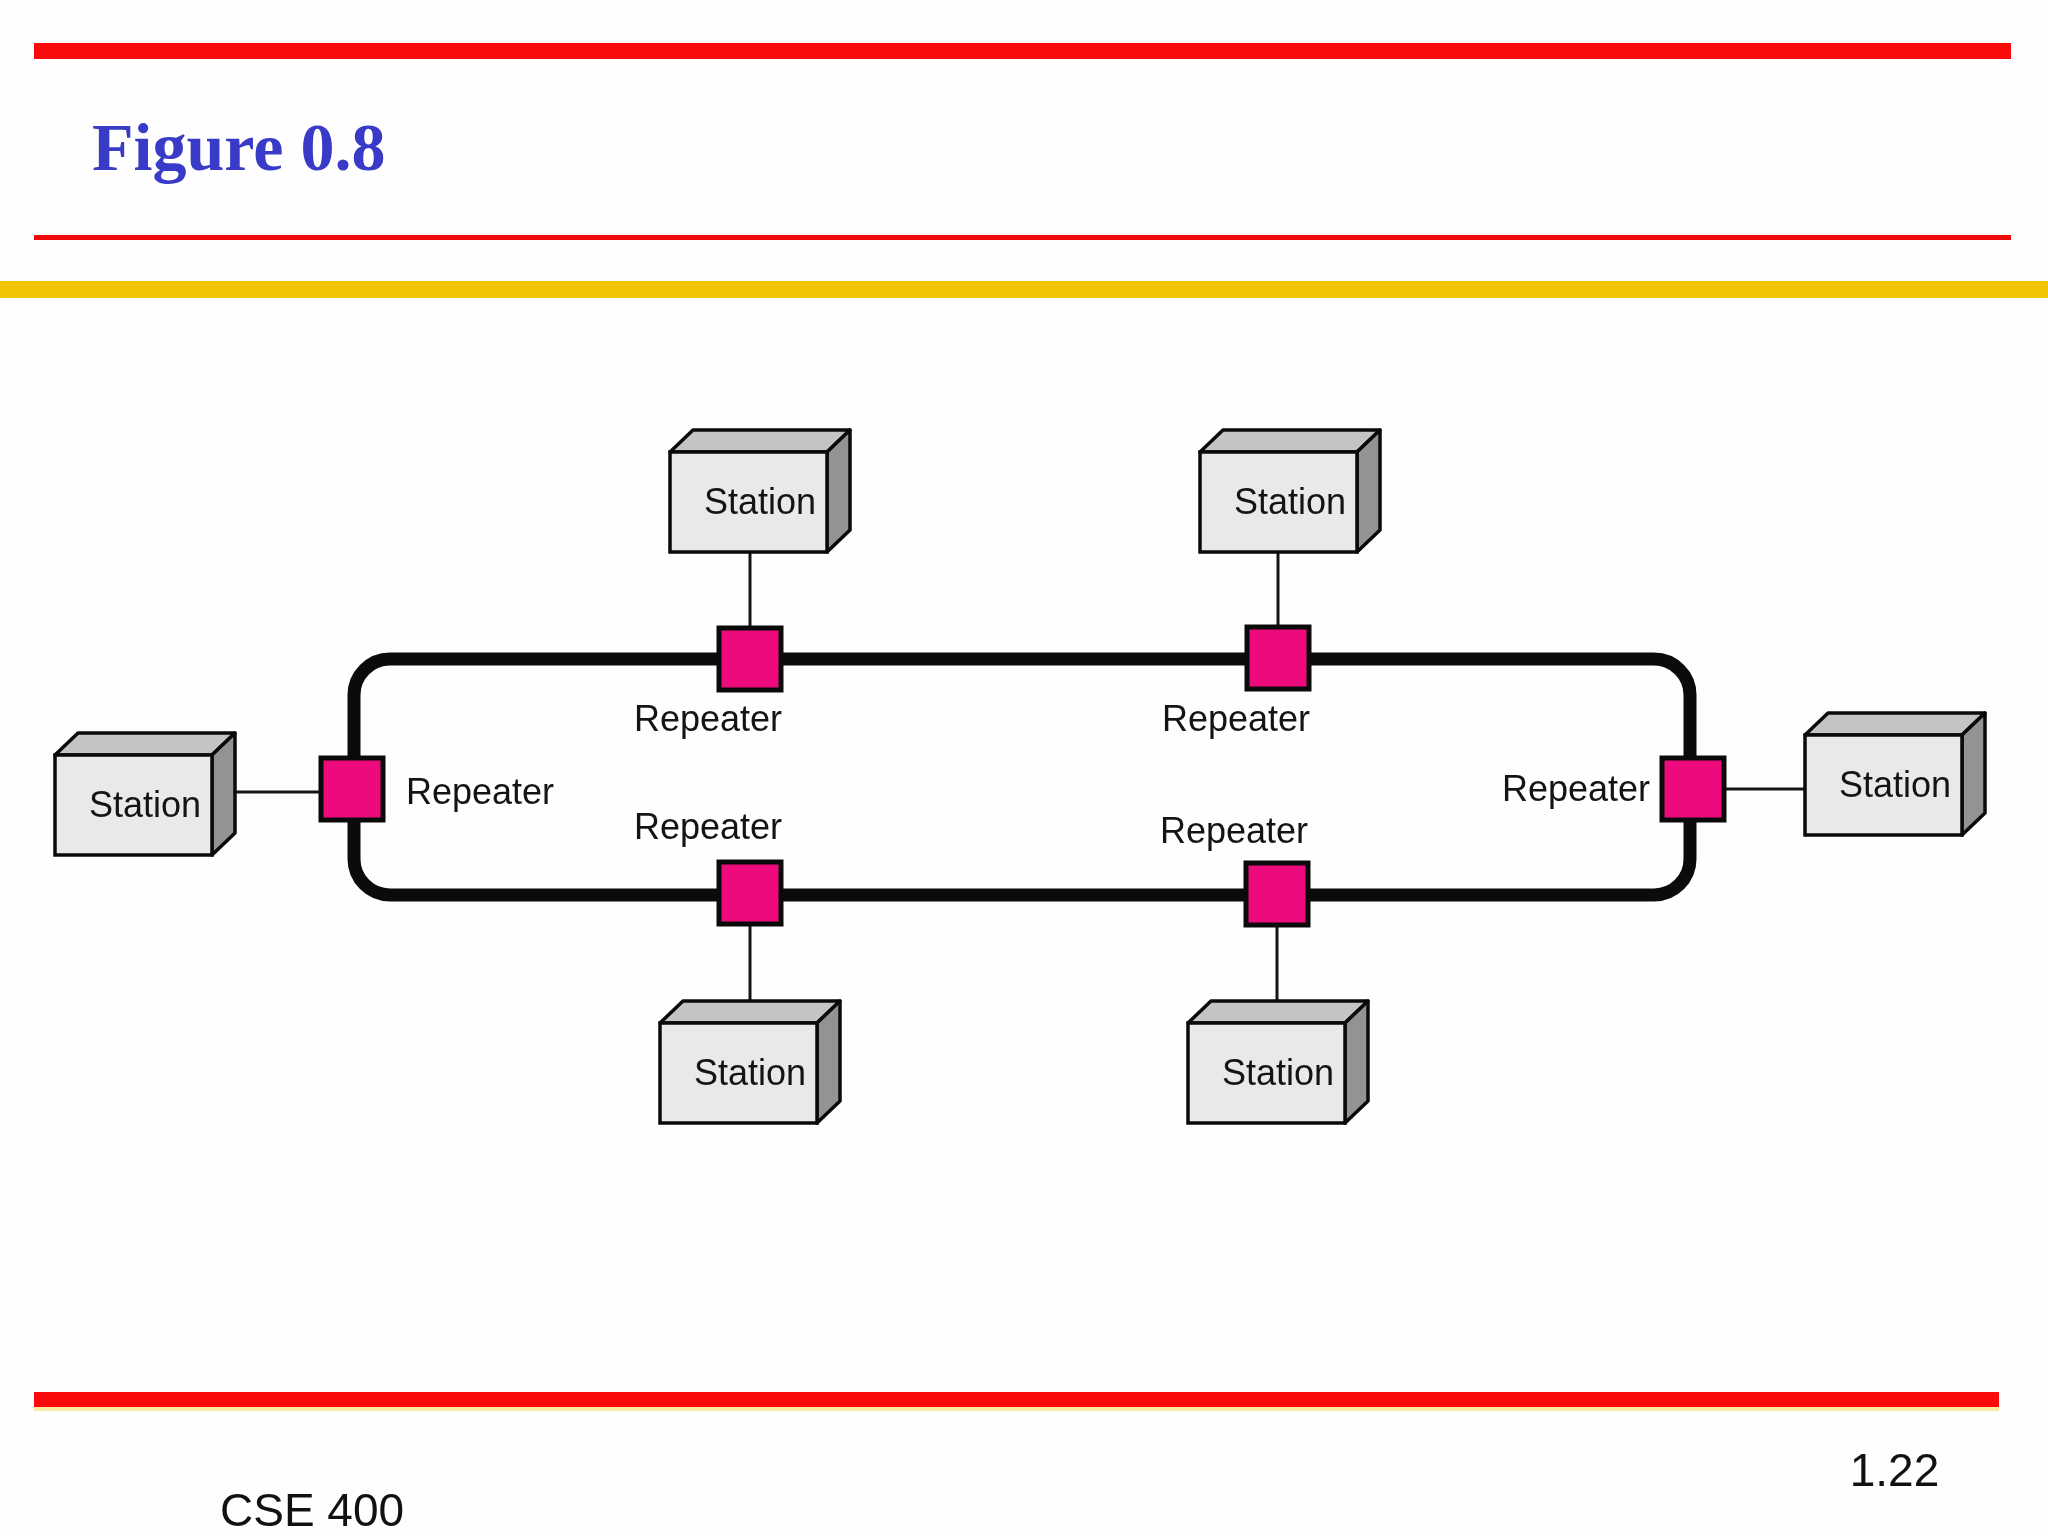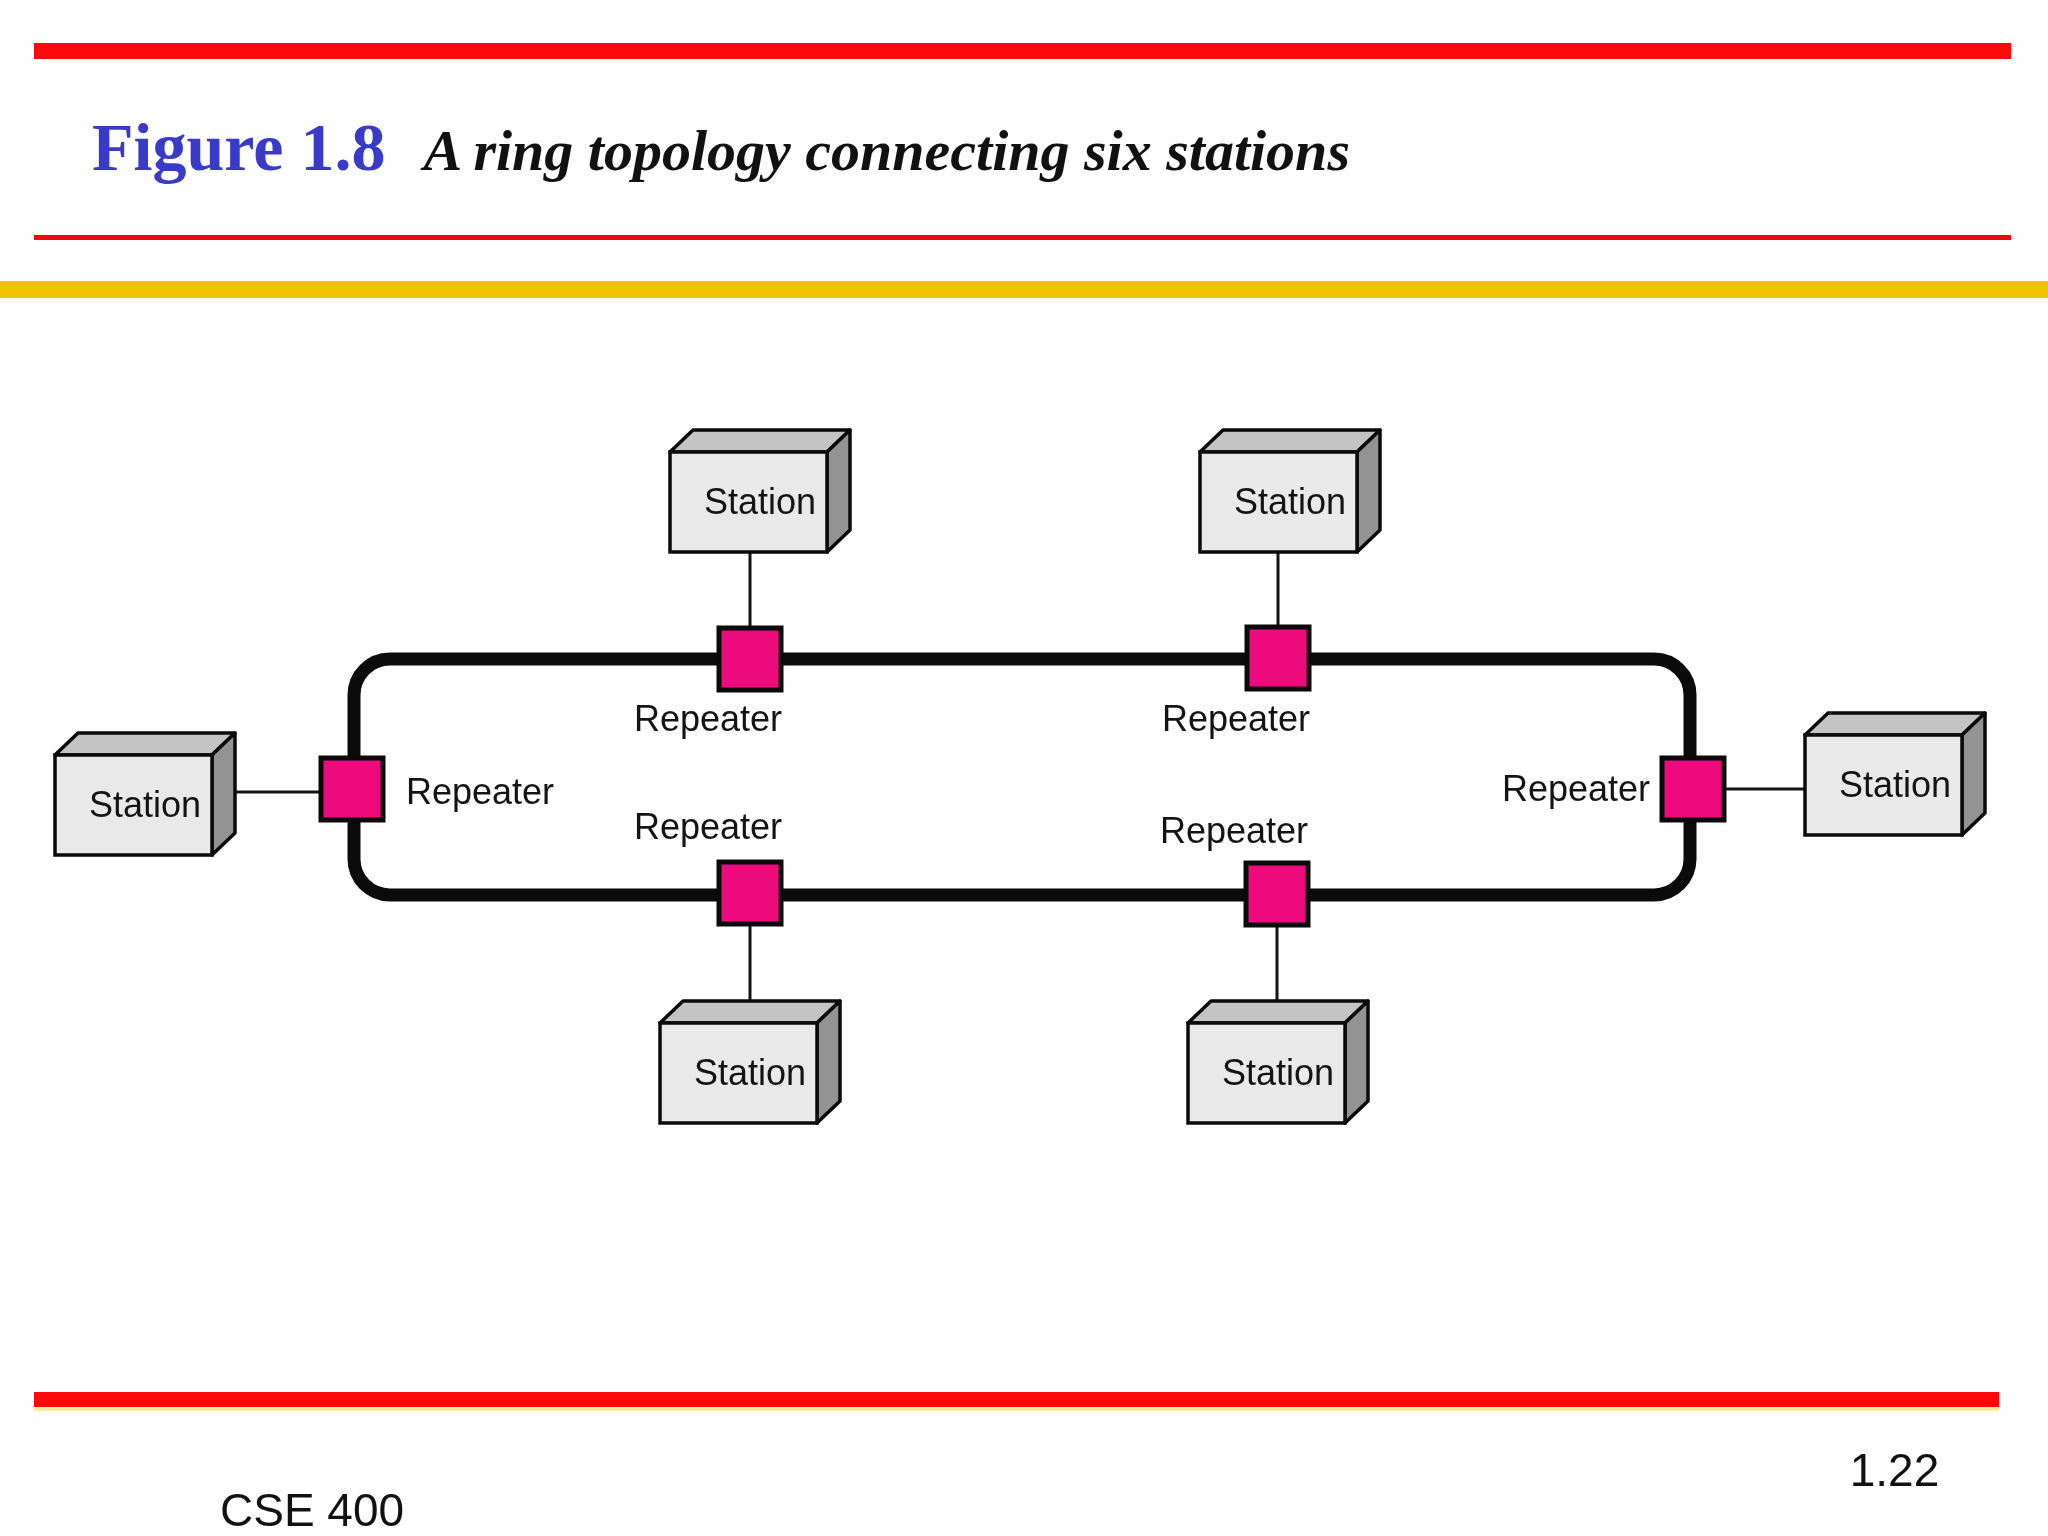--- a/index.html
+++ b/index.html
@@ -52,22 +52,21 @@
     font-size:46px;color:#111111;z-index:2;
   }
 </style>
 </head>
 <body>
 
 <div class="slide">
 
   <div class="bar top-red-bar"></div>
   <div class="title-row">
-    <span class="figure-label">Figure 1.8</span>
-    <span class="figure-caption">A ring topology connecting six stations</span>
+    <span class="figure-label">Figure 0.8</span>
   </div>
   <div class="bar thin-red-line"></div>
   <div class="bar yellow-bar"></div>
 
   <svg class="diagram-svg" viewBox="0 0 2048 1536" xmlns="http://www.w3.org/2000/svg">
 
     <rect x="354" y="659" width="1336" height="236" rx="36" ry="36" fill="none" stroke="#0b0b0b" stroke-width="13"></rect>
 
     <line x1="750" y1="552" x2="750" y2="628" stroke="#141414" stroke-width="3"></line>
     <line x1="1278" y1="552" x2="1278" y2="628" stroke="#141414" stroke-width="3"></line>

